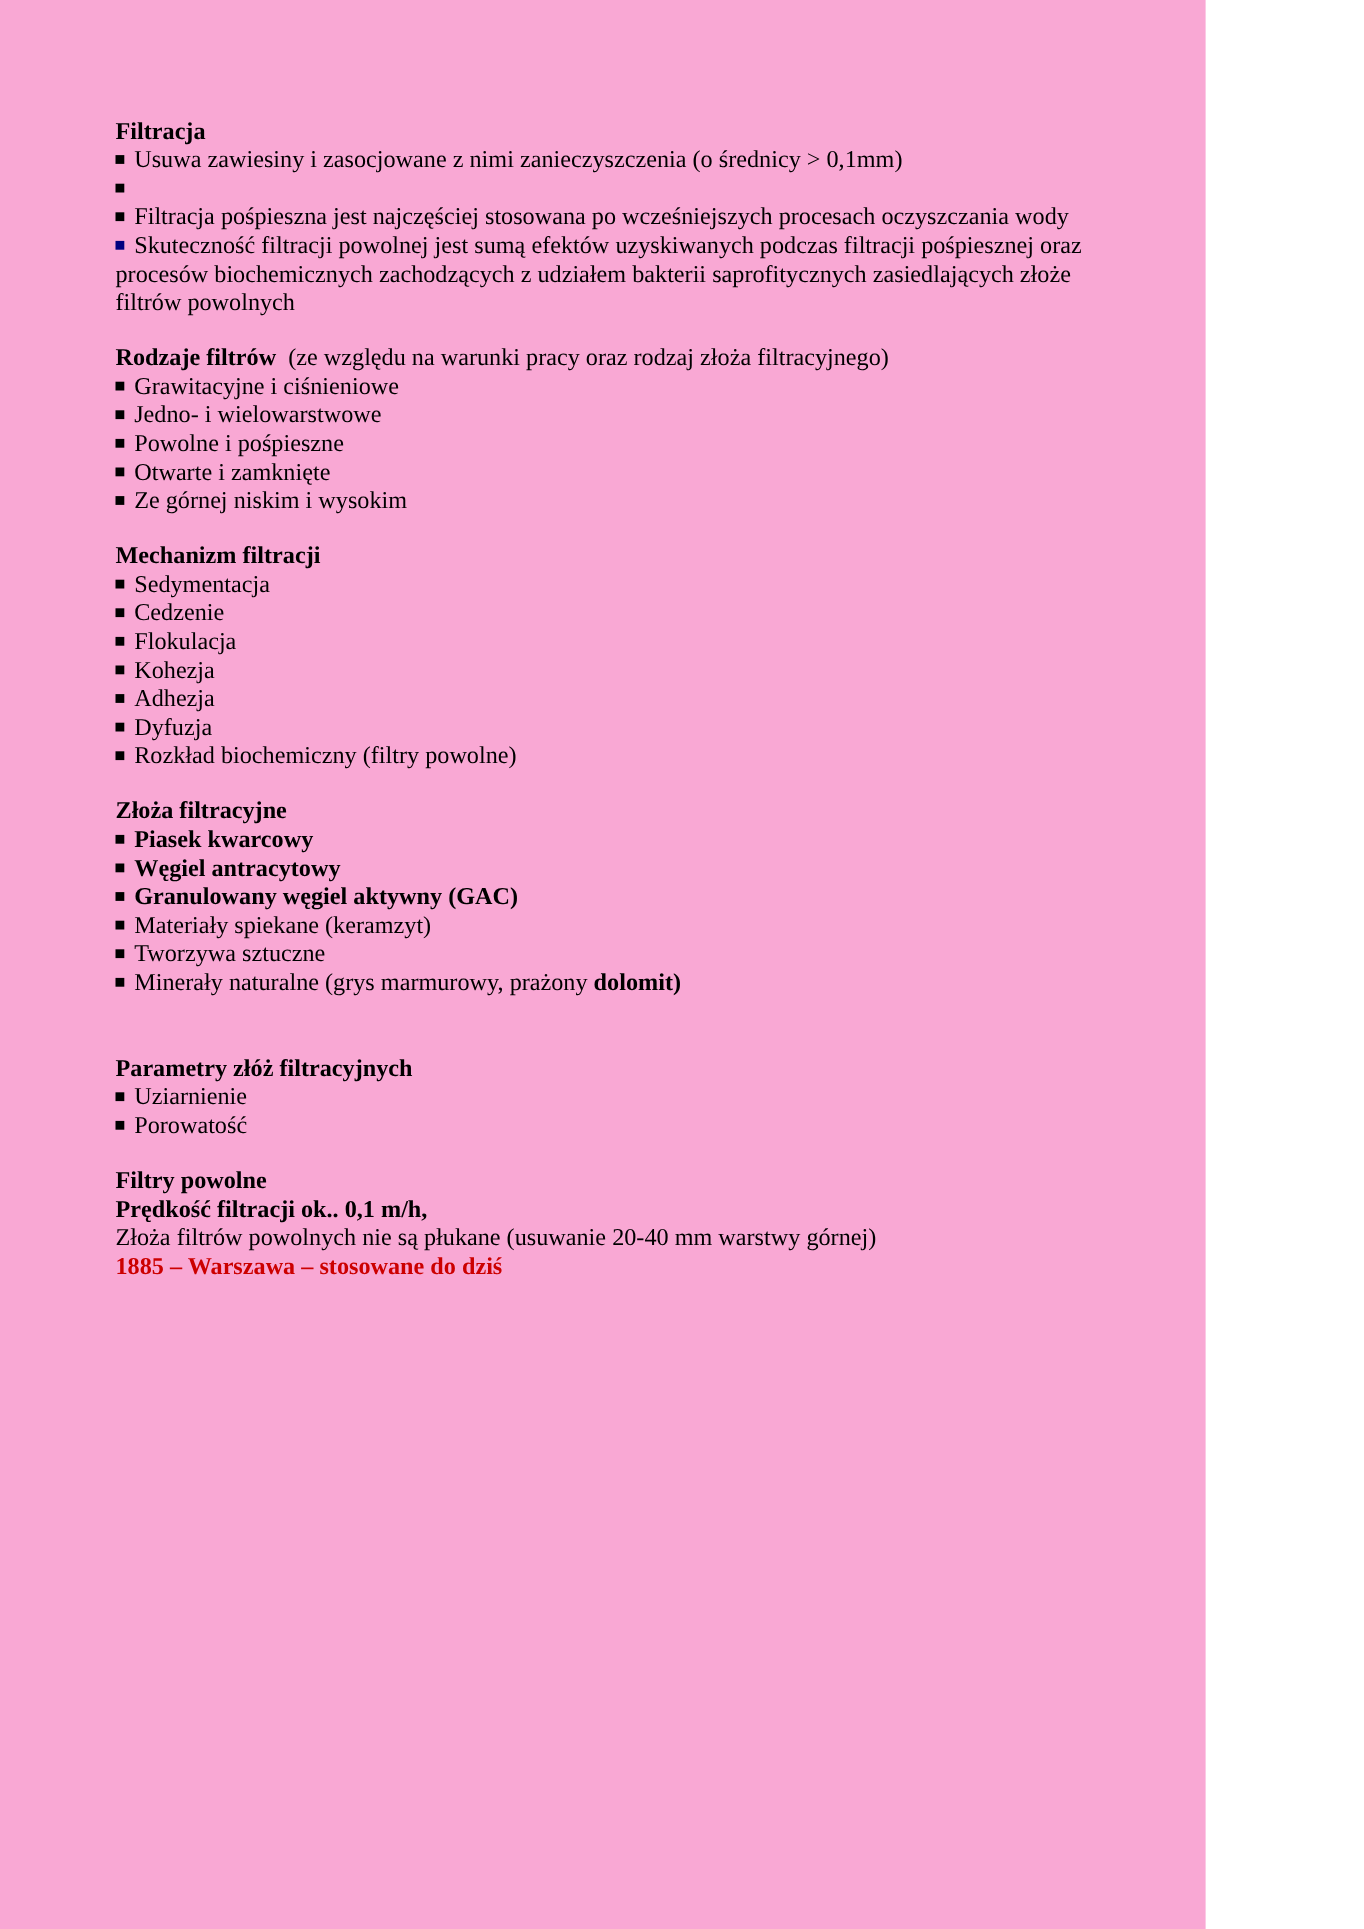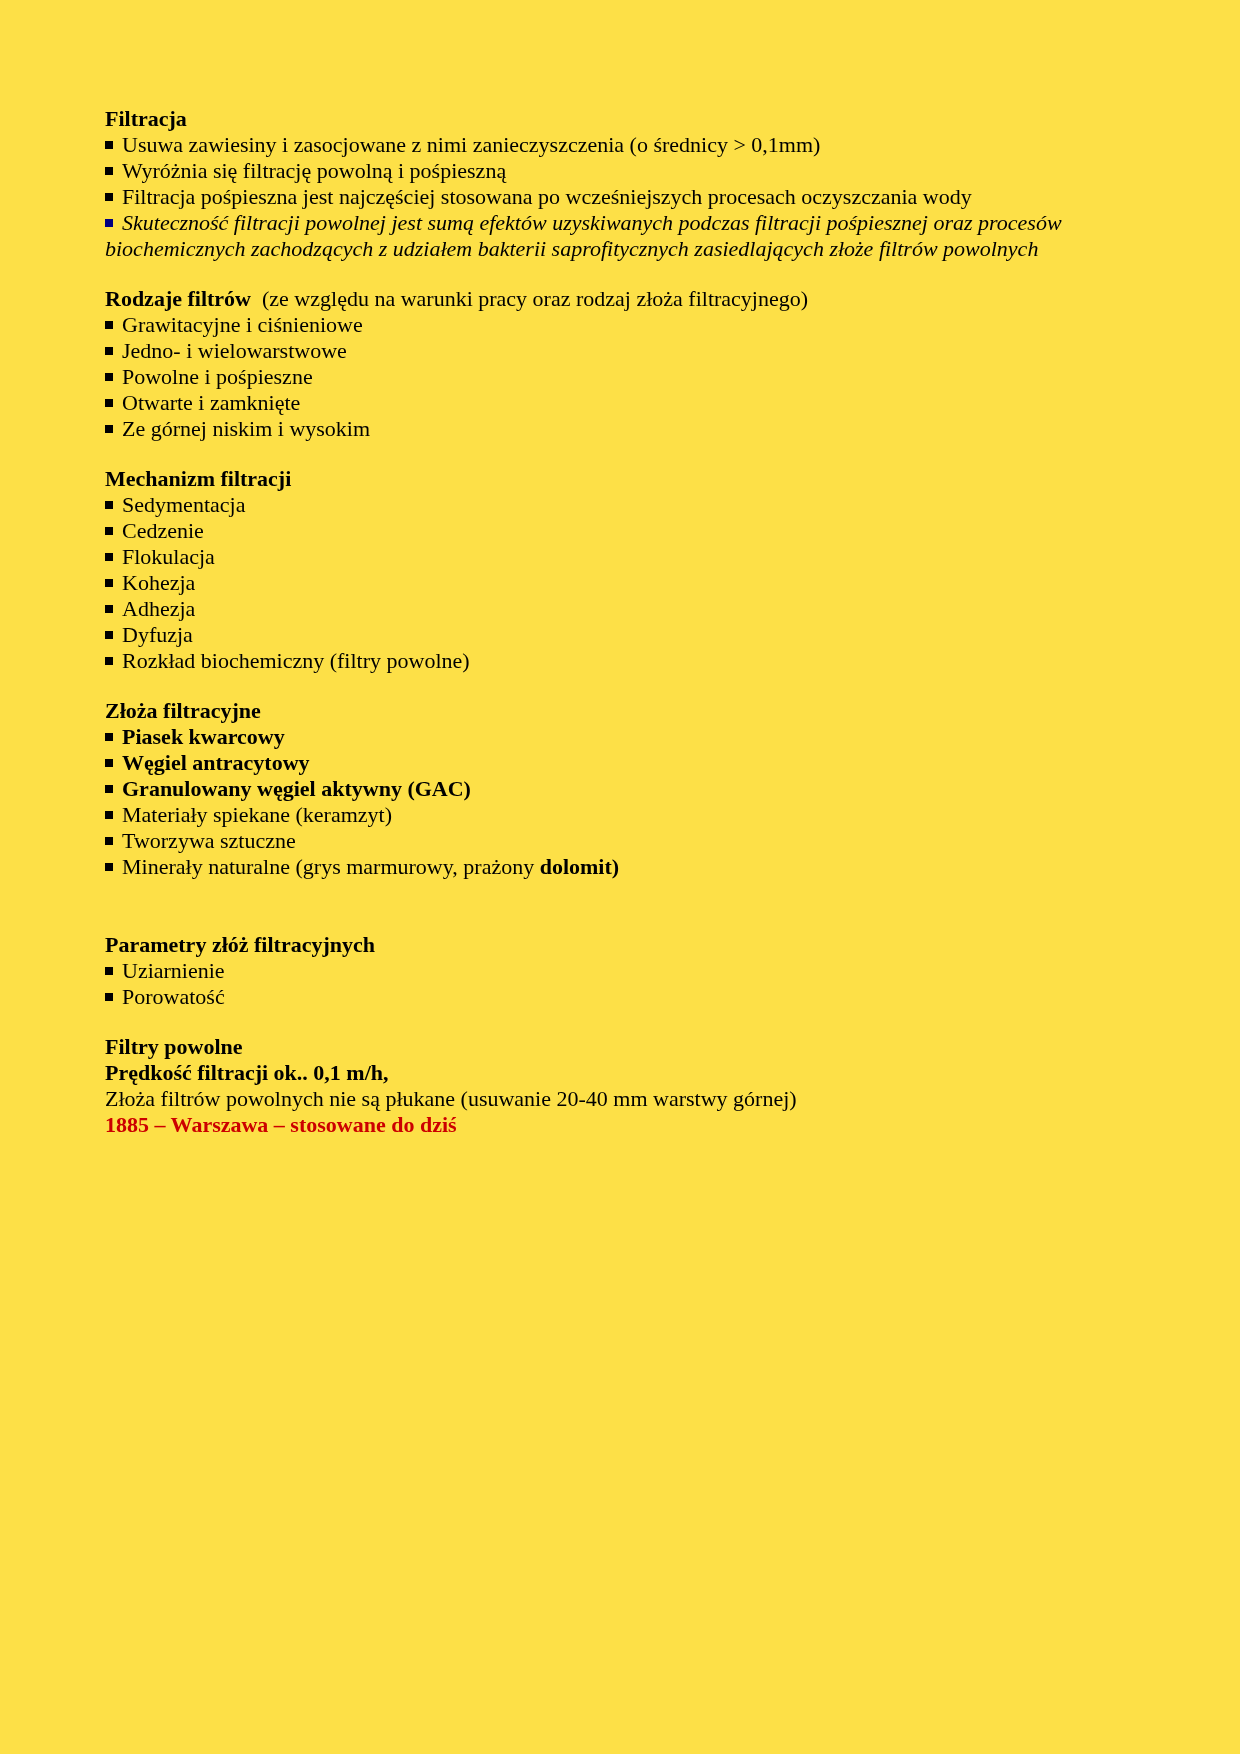--- a/index.html
+++ b/index.html
@@ -5,23 +5,23 @@
   * { margin: 0; padding: 0; box-sizing: border-box; }
   html, body { background: #ffffff; }
   body {
     width: 1240px;
     height: 1754px;
     font-family: "Liberation Serif", "DejaVu Serif", serif;
     color: #000000;
     overflow: hidden;
   }
   .page {
-    width: 1240px;
+    width: 1096px;
     height: 1754px;
-    background: #fde047;
+    background: #f9a8d4;
     padding: 106px 100px 0 105px;
     overflow: hidden;
   }
   .doc-section { margin-top: 24px; }
   .doc-section:first-child { margin-top: 0; }
   .doc-section.extra-gap { margin-top: 52px; }
   .heading {
     font-size: 22px;
     line-height: 26px;
     font-weight: bold;
@@ -33,30 +33,30 @@
   }
   .bullet {
     display: inline-block;
     width: 8px;
     height: 8px;
     background: #000000;
     margin-right: 9px;
     transform: translateY(-3px);
   }
   .bold { font-weight: bold; }
-  .italic { font-style: italic; }
+  .italic { }
 </style>
 </head>
 <body>
 
 <main class="page">
     <section class="doc-section">
       <div class="heading"><span class="bold">Filtracja</span></div>
       <div class="line"><span class="bullet"></span><span class="text"><span>Usuwa zawiesiny i zasocjowane z nimi zanieczyszczenia (o średnicy &gt; 0,1mm)</span></span></div>
-      <div class="line"><span class="bullet"></span><span class="text"><span>Wyróżnia się filtrację powolną i pośpieszną</span></span></div>
+      <div class="line"><span class="bullet"></span></div>
       <div class="line"><span class="bullet"></span><span class="text"><span>Filtracja pośpieszna jest najczęściej stosowana po wcześniejszych procesach oczyszczania wody</span></span></div>
       <div class="line"><span class="bullet" style="background: rgb(0, 0, 128);"></span><span class="text italic"><span>Skuteczność filtracji powolnej jest sumą efektów uzyskiwanych podczas filtracji pośpiesznej oraz procesów biochemicznych zachodzących z udziałem bakterii saprofitycznych zasiedlających złoże filtrów powolnych</span></span></div>
     </section>
     <section class="doc-section">
       <div class="heading"><span class="bold">Rodzaje filtrów</span><span class="note">&nbsp; (ze względu na warunki pracy oraz rodzaj złoża filtracyjnego)</span></div>
       <div class="line"><span class="bullet"></span><span class="text"><span>Grawitacyjne i ciśnieniowe</span></span></div>
       <div class="line"><span class="bullet"></span><span class="text"><span>Jedno- i wielowarstwowe</span></span></div>
       <div class="line"><span class="bullet"></span><span class="text"><span>Powolne i pośpieszne</span></span></div>
       <div class="line"><span class="bullet"></span><span class="text"><span>Otwarte i zamknięte</span></span></div>
       <div class="line"><span class="bullet"></span><span class="text"><span>Ze górnej niskim i wysokim</span></span></div>

